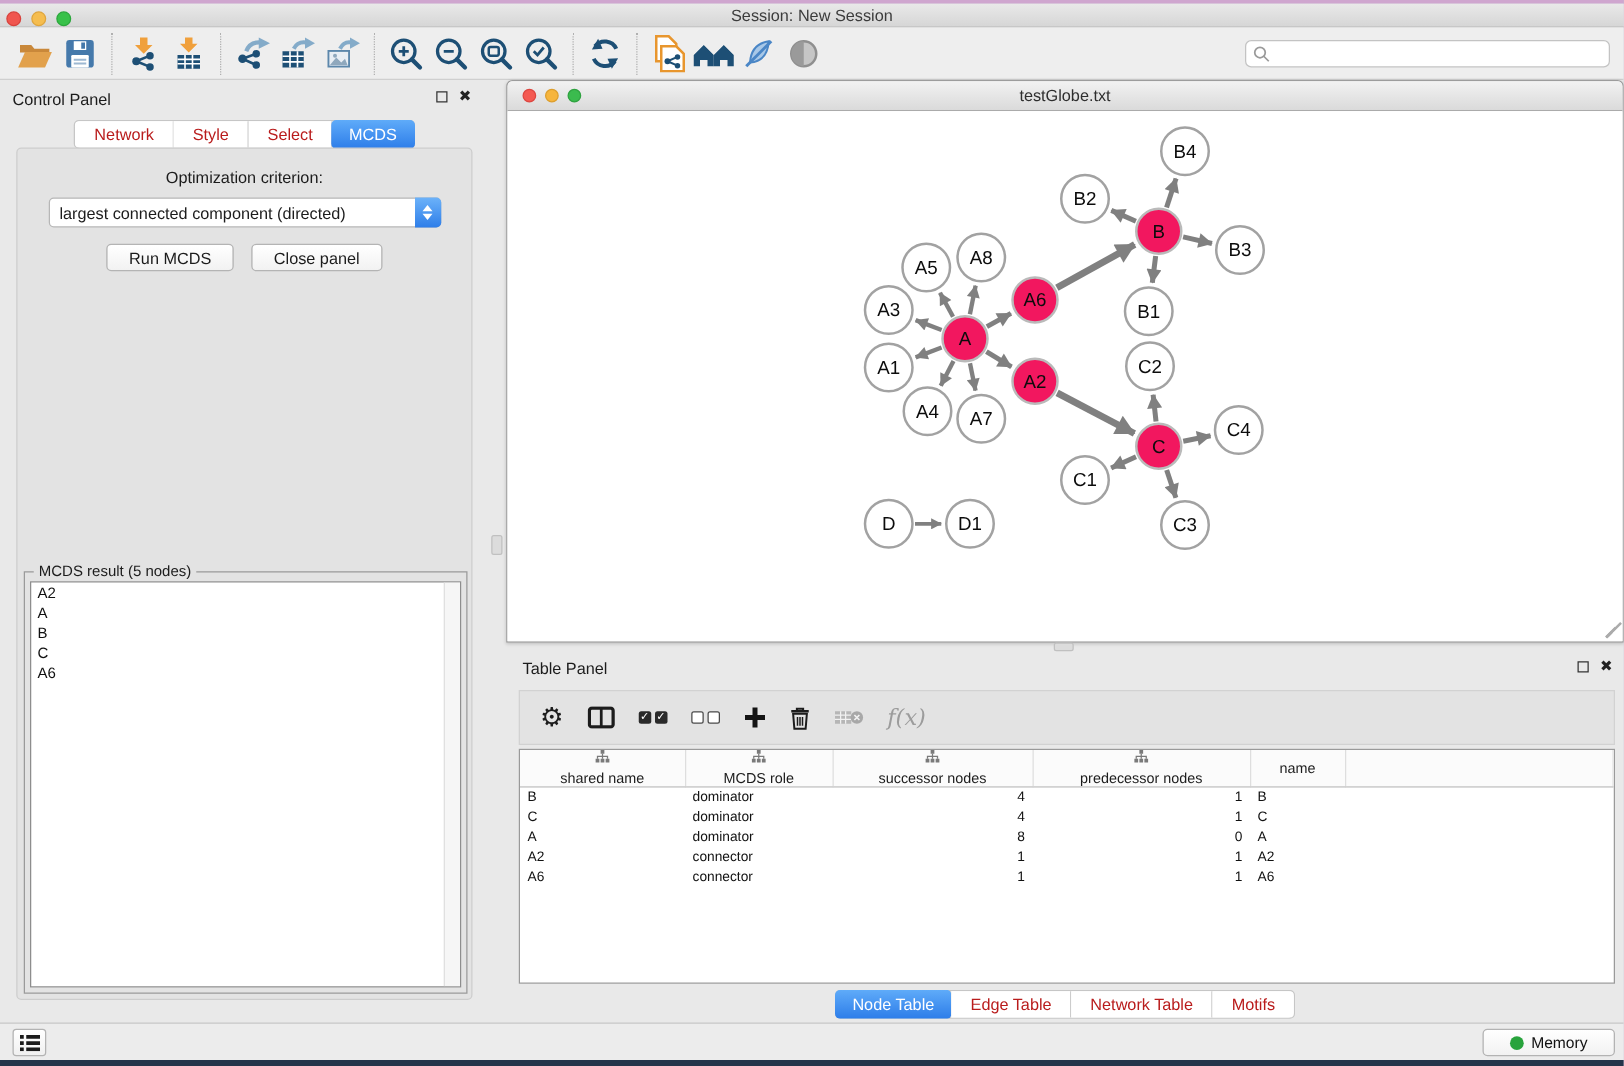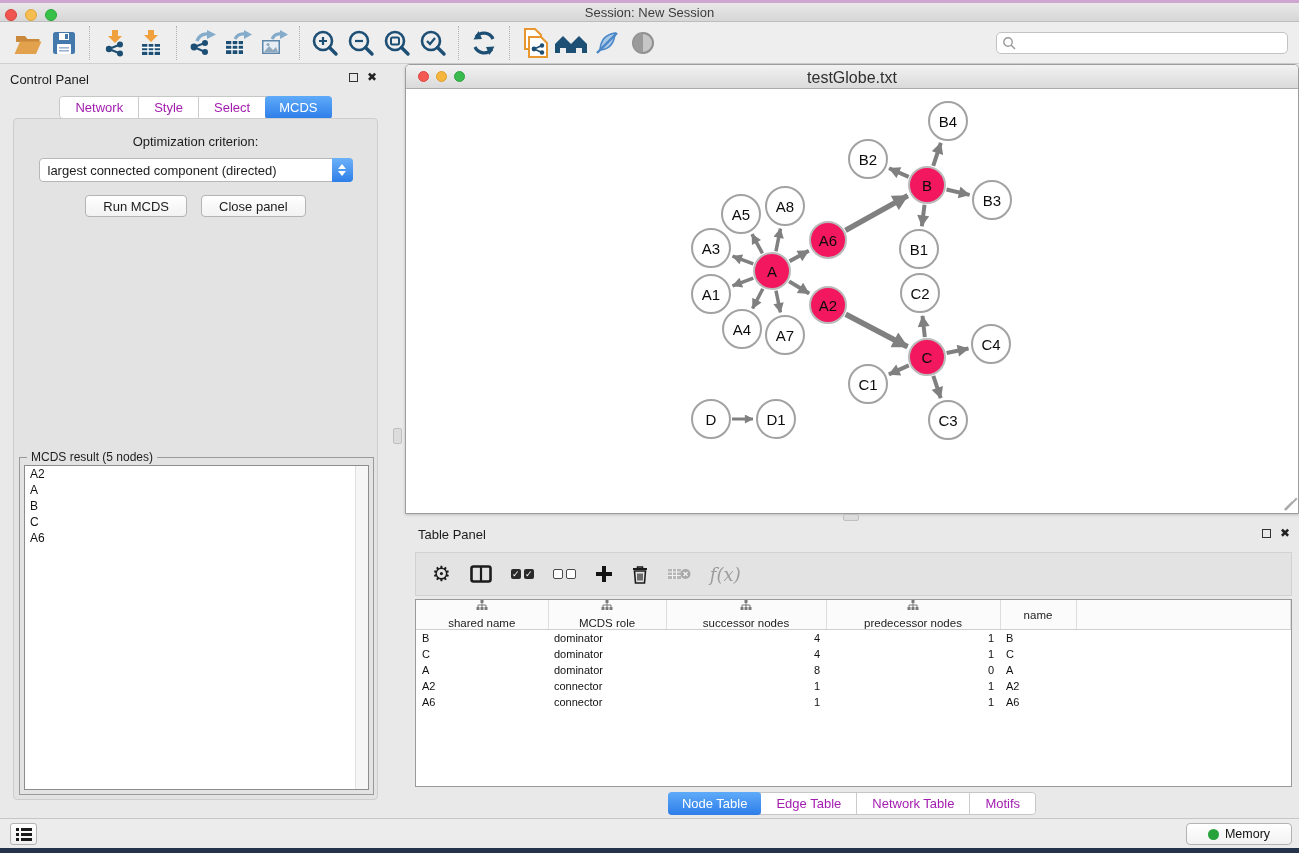--- a/index.html
+++ b/index.html
@@ -33,21 +33,21 @@
   .workspace { position:absolute; left:0; top:61px; width:100%; height:754px; background:#e9e9e9; }
 
   
   .control-panel { position:absolute; left:0; top:0; width:391px; height:100%; }
   .panel-head { position:absolute; left:10px; top:8px; font-size:13px; color:#1c1c1c; }
   .panel-icons { position:absolute; top:9px; display:flex; gap:9px; align-items:center; }
   .control-panel .panel-icons { right:14px; }
   .float-box { width:9px; height:9px; border:1.5px solid #333; }
   .close-x { font-size:12px; font-weight:bold; color:#222; font-family:"DejaVu Sans",sans-serif; line-height:9px; }
   .seg { display:flex; background:#fff; border:1px solid #c6c6c6; border-radius:4px; }
-  .seg-tab { padding:2px 15px; font-size:13px; color:#a21caf; background:#fff; border-right:1px solid #cccccc; line-height:17px; }
+  .seg-tab { padding:2px 15px; font-size:13px; color:#b91c1c; background:#fff; border-right:1px solid #cccccc; line-height:17px; }
   .seg-tab:first-child { border-radius:4px 0 0 4px; }
   .seg-tab:last-child { border-right:none; border-radius:0 4px 4px 0; }
   .seg-tab.active { background:linear-gradient(#5fabf9,#2d7de9); color:#fff; border-radius:4px; margin:-1px -1px; padding:3px 14px; }
   .cp-tabs-row { position:absolute; left:0; top:32px; width:391px; display:flex; justify-content:center; }
   .cp-body { position:absolute; left:13px; top:54px; width:365px; bottom:18px; background:#e3e3e3;
     border:1px solid #cdcdcd; border-radius:4px; }
   .opt-label { text-align:center; margin-top:15px; font-size:13px; color:#1c1c1c; }
   .dropdown { position:relative; margin:9px auto 0; width:314px; height:24px; background:#fff;
     border:1px solid #b7b7b7; border-radius:4px; font-size:13px; color:#1c1c1c;
     display:flex; align-items:center; padding-left:8px; }
@@ -73,21 +73,21 @@
   
   .net-frame { position:absolute; left:405px; top:0px; width:894px; height:450px;
     border:1px solid #9c9c9c; border-radius:5px 5px 0 0; background:#fff; box-shadow:0 1px 3px rgba(0,0,0,.18); }
   .net-titlebar { position:absolute; left:0; top:0; right:0; height:24px;
     background:linear-gradient(#f2f2f2,#dadada); border-bottom:1px solid #ababab; border-radius:4px 4px 0 0; }
   .net-lights { position:absolute; left:12px; top:6px; display:flex; gap:7px; }
   .net-light { width:11px; height:11px; border-radius:50%; }
   .nl-red { background:#f45a52; border:1px solid #dd4640; }
   .nl-yellow { background:#f6b53d; border:1px solid #dd9e2c; }
   .nl-green { background:#3bbb4e; border:1px solid #2ea23f; }
-  .net-title { position:absolute; left:0; right:0; top:4px; text-align:center; font-size:16px; color:#2e2e2e; }
+  .net-title { position:absolute; left:0; right:0; top:4px; text-align:center; font-size:13px; color:#2e2e2e; }
   .net-canvas { position:absolute; left:0; top:24px; right:0; bottom:0; background:#fff; overflow:hidden; }
   .net-canvas svg { position:absolute; left:0; top:0; }
   .gnode { position:absolute; border-radius:50%; background:#fff; border:2px solid #a2a2a2;
     display:flex; align-items:center; justify-content:center; font-size:15px; color:#0c0c0c; }
   .gnode.selected { border-color:#bababa; }
   .resize-grip { position:absolute; right:2px; bottom:2px; width:13px; height:13px; }
   .resize-grip span { position:absolute; background:#ababab; height:1.5px; transform:rotate(-45deg); }
 
   
   .table-panel { position:absolute; left:405px; top:457px; right:0; bottom:0; }

